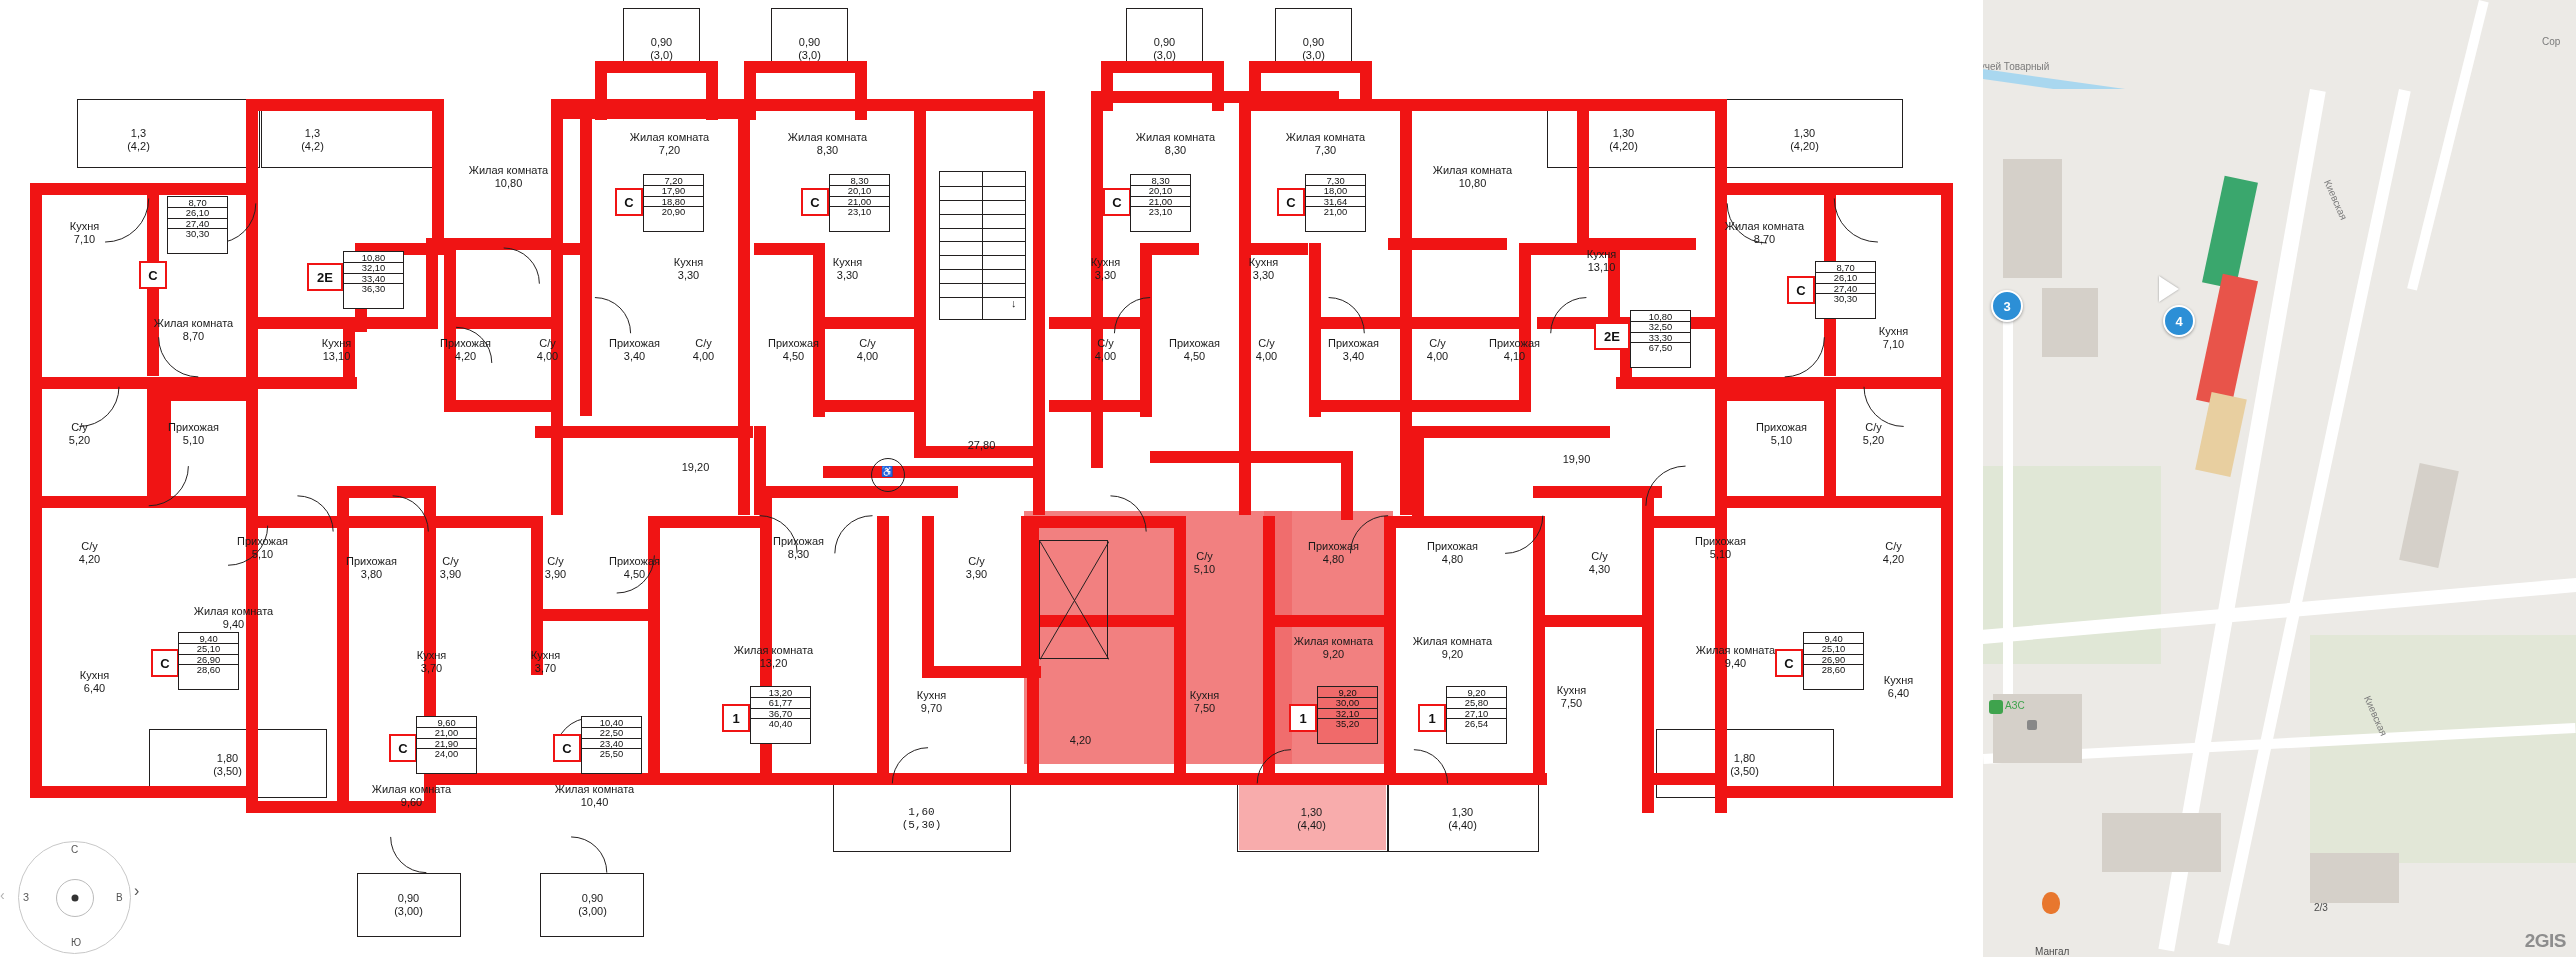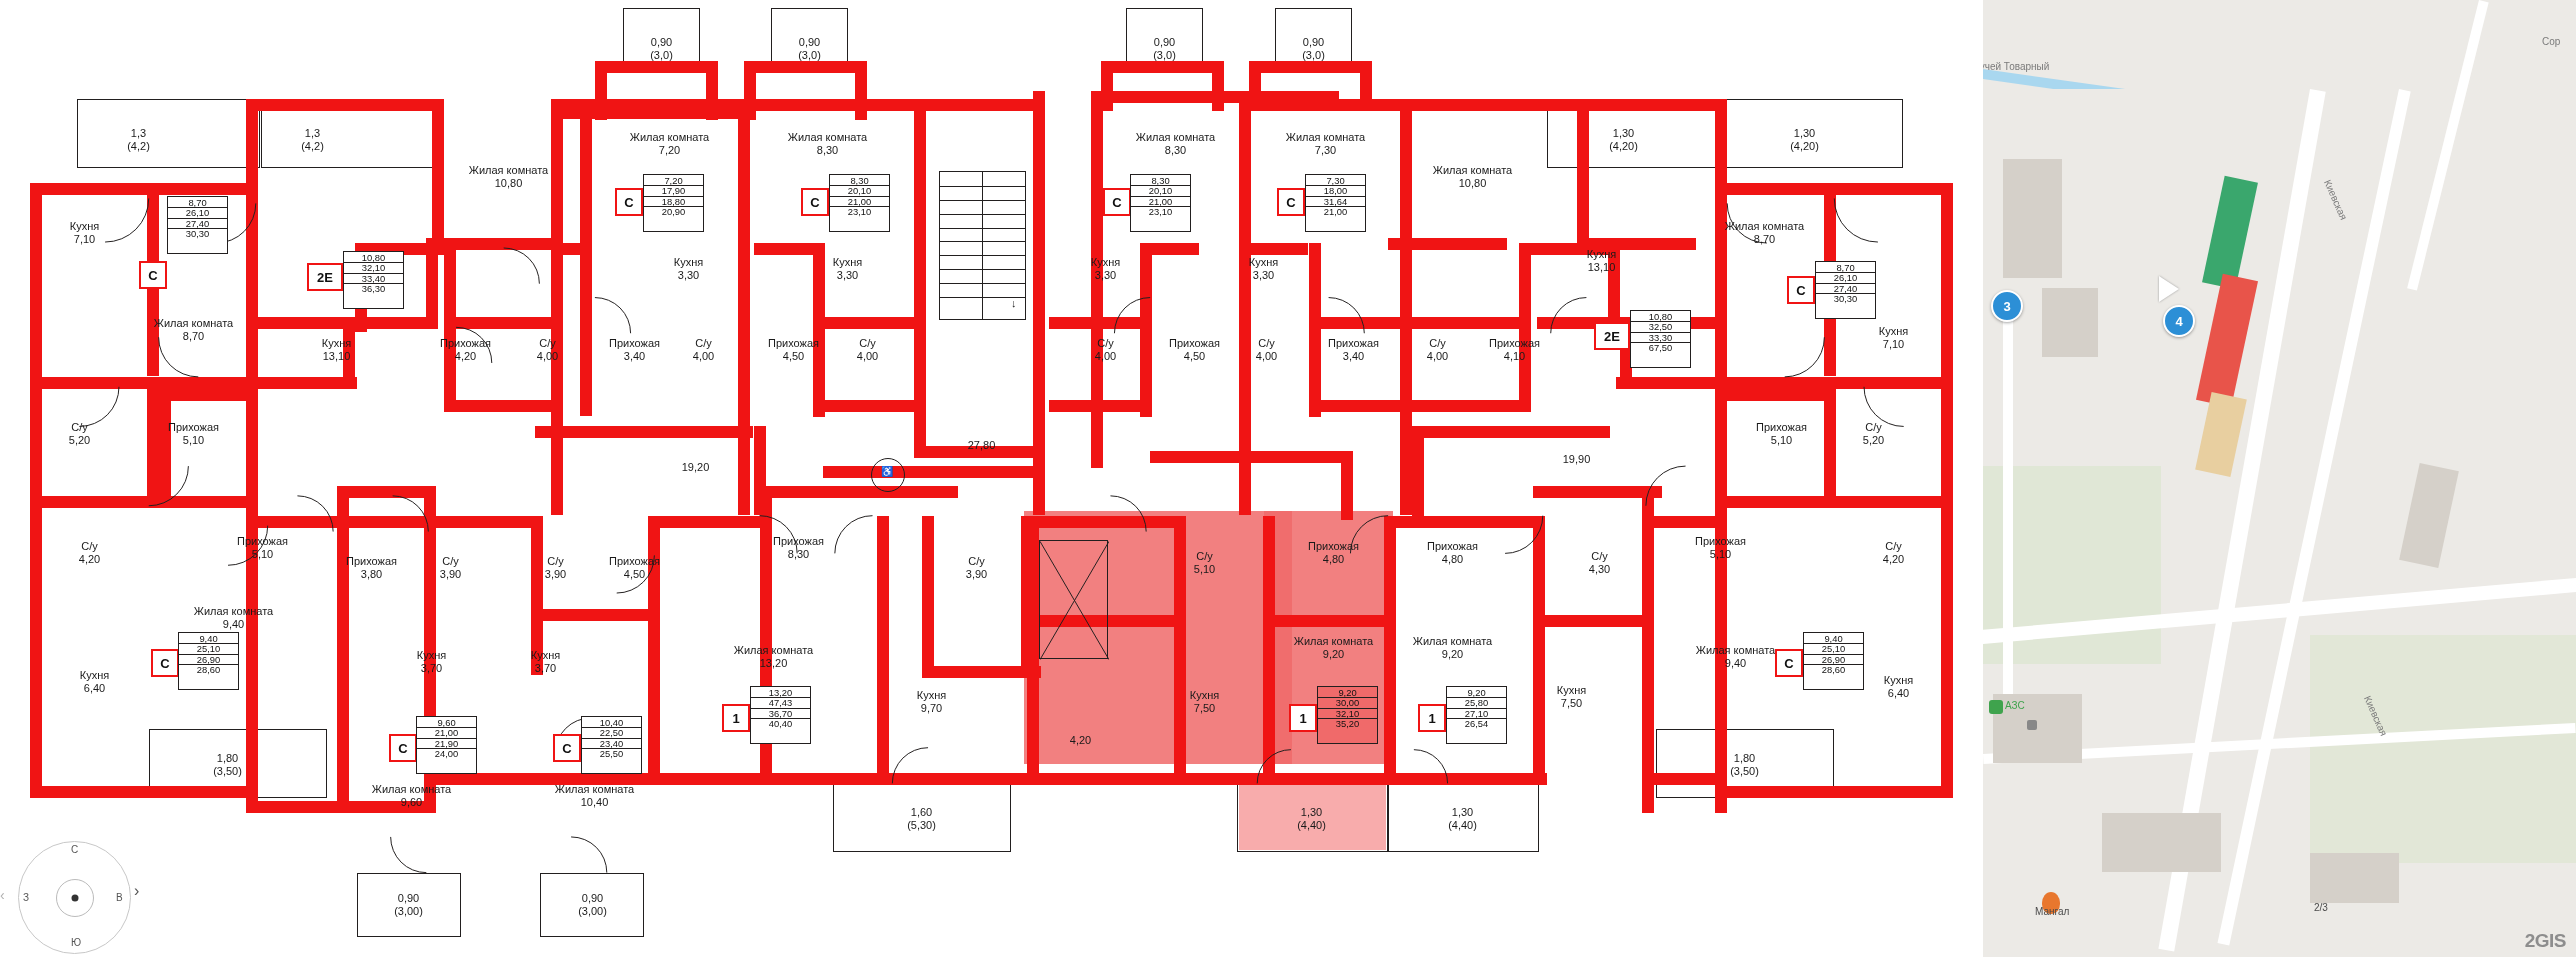--- a/index.html
+++ b/index.html
@@ -86,21 +86,21 @@
     <div class="thin" style="left:1720px;top:99px;width:183px;height:69px;"></div>
     <div class="lbl" style="left:1775px;top:127px;width:59px;">
       <span>1,30</span><br><span>(4,20)</span>
     </div>
 
     <div class="thin" style="left:149px;top:729px;width:178px;height:69px;"></div>
     <div class="lbl" style="left:193px;top:752px;width:69px;">
       <span>1,80</span><br><span>(3,50)</span>
     </div>
     <div class="thin" style="left:833px;top:783px;width:178px;height:69px;"></div>
-    <div class="lbl" style="left:887px;top:806px;width:69px;">
+    <div class="lbl" style="left:887px;top:806px;width:69px;font-family:Liberation Mono, monospace;">
       <span>1,60</span><br><span>(5,30)</span>
     </div>
     <div class="thin" style="left:1237px;top:783px;width:151px;height:69px;"></div>
     <div class="hl2" style="left:1239px;top:785px;width:147px;height:65px;"></div>
     <div class="lbl" style="left:1277px;top:806px;width:69px;">
       <span>1,30</span><br><span>(4,40)</span>
     </div>
     <div class="thin" style="left:1388px;top:783px;width:151px;height:69px;"></div>
     <div class="lbl" style="left:1428px;top:806px;width:69px;">
       <span>1,30</span><br><span>(4,40)</span>
@@ -457,21 +457,21 @@
     <div class="badge" style="left:553px;top:734px;width:28px;height:28px;">С</div>
     <div class="area" style="left:581px;top:716px;width:61px;height:58px;">
       <span class="r">10,40</span>
         <span class="r">22,50</span>
         <span class="r">23,40</span>
         <span class="r">25,50</span>
     </div>
     <div class="badge" style="left:722px;top:704px;width:28px;height:28px;">1</div>
     <div class="area" style="left:750px;top:686px;width:61px;height:58px;">
       <span class="r">13,20</span>
-        <span class="r">47,43</span>
+        <span class="r">61,77</span>
         <span class="r">36,70</span>
         <span class="r">40,40</span>
     </div>
     <div class="badge" style="left:1289px;top:704px;width:28px;height:28px;">1</div>
     <div class="area" style="left:1317px;top:686px;width:61px;height:58px;background:#f06a6a;">
       <span class="r">9,20</span>
         <span class="r">30,00</span>
         <span class="r">32,10</span>
         <span class="r">35,20</span>
     </div>
@@ -536,21 +536,21 @@
     <div class="mpin" style="left:180px;top:305px;">4</div>
 
     <div class="mlabel" style="left:-10px;top:61px;">Ручей Товарный</div>
     <div class="mlabel rot2" style="left:349px;top:178px;">Киевская</div>
     <div class="mlabel rot2" style="left:389px;top:694px;">Киевская</div>
     <div class="mlabel" style="left:559px;top:36px;">Сор</div>
 
     <div class="micon" style="left:6px;top:700px;"></div>
     <div class="mpoi" style="left:22px;top:700px;color:#3fa34d;">АЗС</div>
     <div class="mfire" style="left:59px;top:892px;"></div>
-    <div class="mpoi" style="left:52px;top:906px;">Мангал</div>
+    <div class="mpoi" style="left:52px;top:946px;">Мангал</div>
     <div class="mpoi" style="left:331px;top:902px;">2/3</div>
     <div class="mpoi" style="left:44px;top:720px;width:10px;height:10px;background:#888;border-radius:2px;"></div>
 
     <div class="mlogo">2GIS</div>
   </div>
 
 </div>
 
 
 </body></html>

